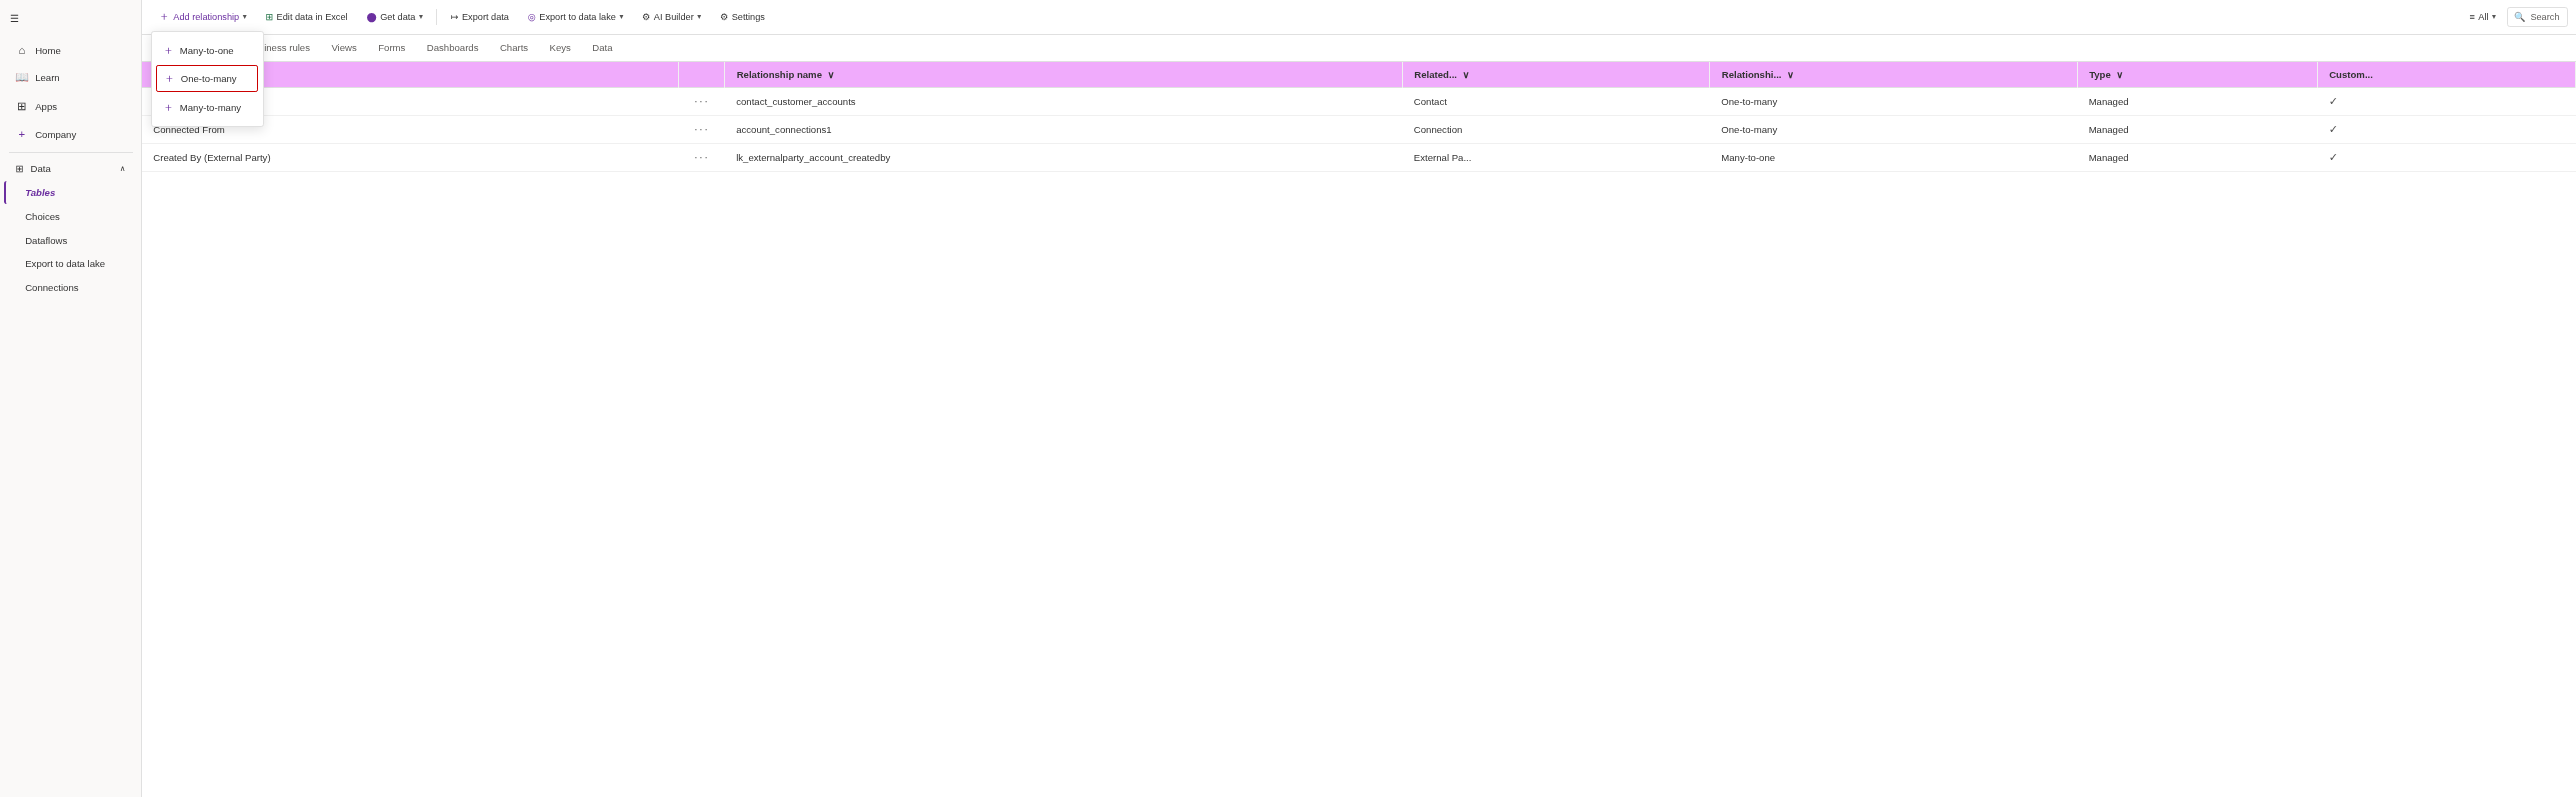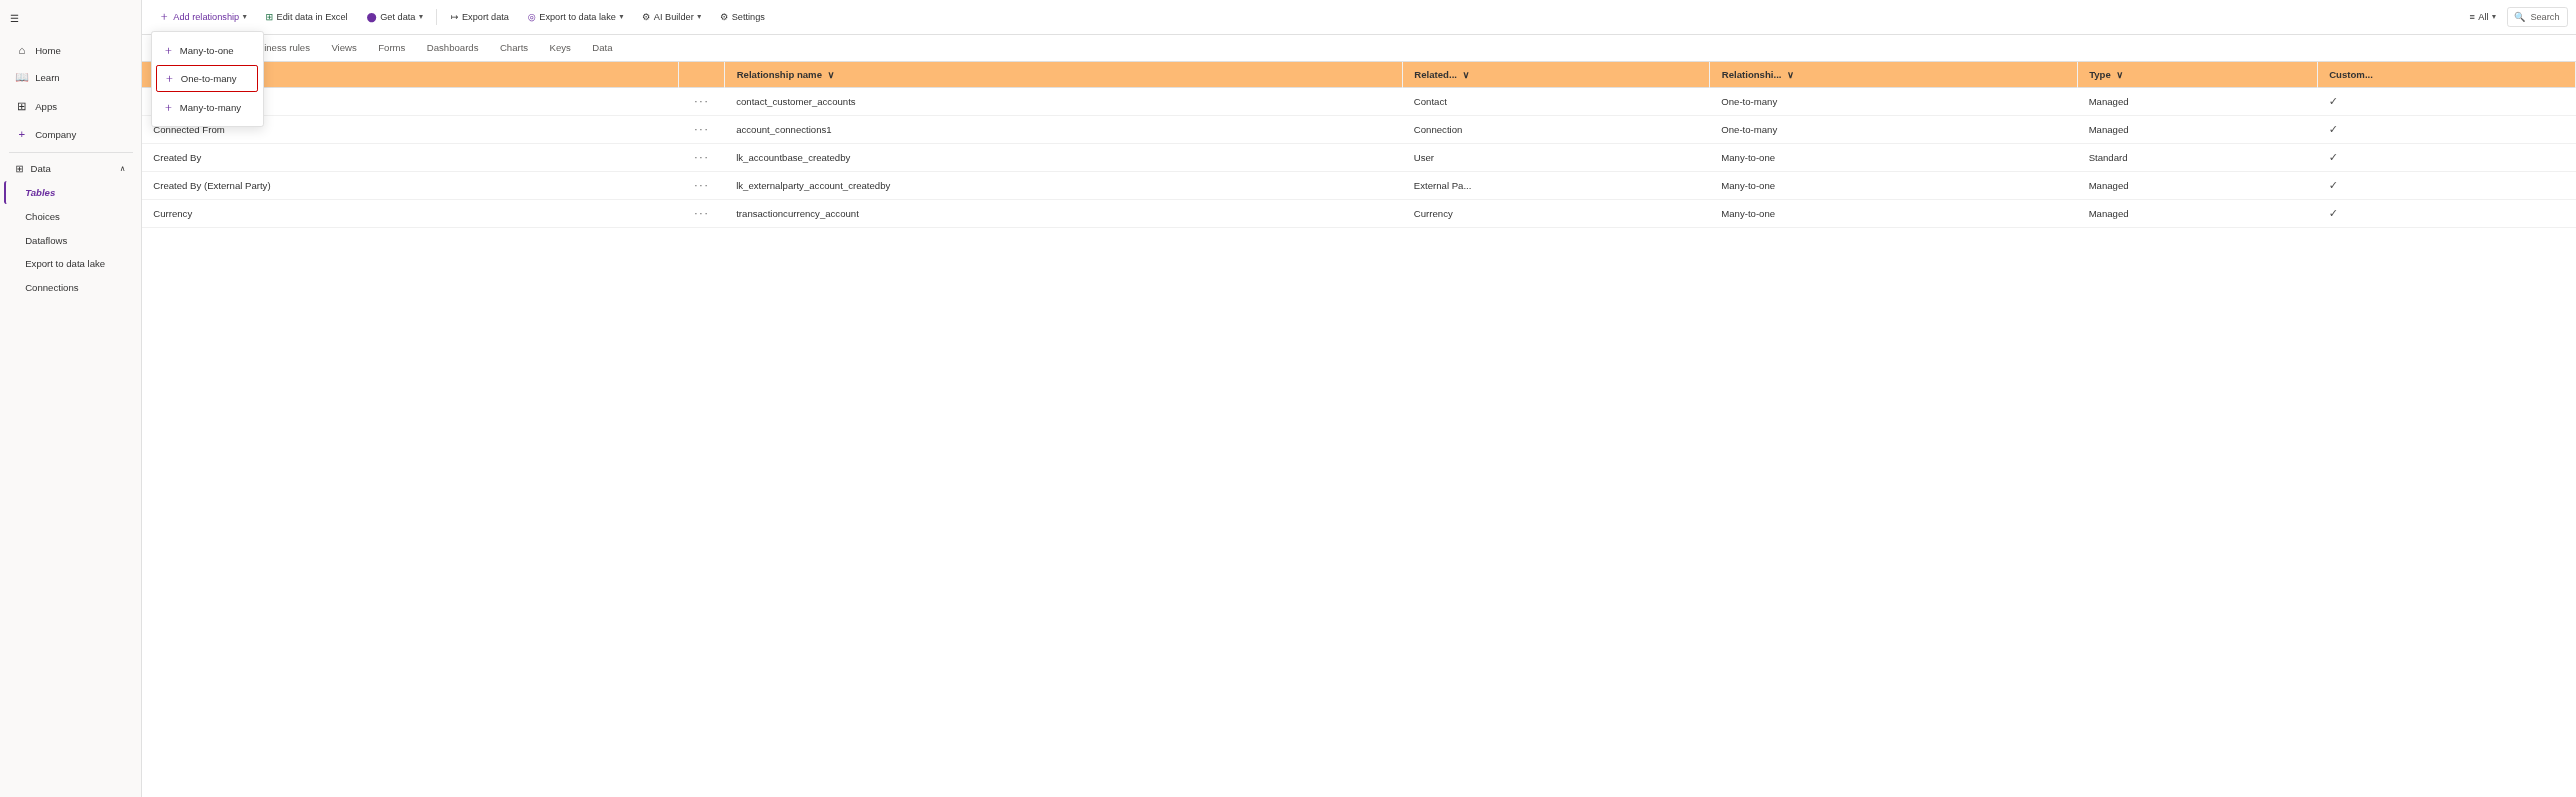--- a/index.html
+++ b/index.html
@@ -165,21 +165,21 @@
       flex: 1;
       overflow: auto;
       padding: 0;
     }
     table {
       width: 100%;
       border-collapse: collapse;
       font-size: 9.6px;
     }
     thead tr {
-      background: #fdba74;
+      background: #f0abfc;
       border-bottom: 0.7px solid #e0e0e0;
     }
     th {
       text-align: left;
       padding: 7px 11.3px;
       font-weight: 600;
       color: #333;
       border-right: 0.7px solid #f0f0f0;
       white-space: nowrap;
     }
@@ -396,44 +396,26 @@
           <tr>
     <td>Connected From</td>
     <td><span class="ellipsis-btn">···</span></td>
     <td>account_connections1</td>
     <td>Connection</td>
     <td>One-to-many</td>
     <td>Managed</td>
     <td><span class="check-icon">✓</span></td>
   </tr>
           <tr>
-    <td>Created By</td>
-    <td><span class="ellipsis-btn">···</span></td>
-    <td>lk_accountbase_createdby</td>
-    <td>User</td>
-    <td>Many-to-one</td>
-    <td>Standard</td>
-    <td><span class="check-icon">✓</span></td>
-  </tr>
-          <tr>
     <td>Created By (External Party)</td>
     <td><span class="ellipsis-btn">···</span></td>
     <td>lk_externalparty_account_createdby</td>
     <td>External Pa...</td>
     <td>Many-to-one</td>
     <td>Managed</td>
     <td><span class="check-icon">✓</span></td>
   </tr>
-          <tr>
-    <td>Currency</td>
-    <td><span class="ellipsis-btn">···</span></td>
-    <td>transactioncurrency_account</td>
-    <td>Currency</td>
-    <td>Many-to-one</td>
-    <td>Managed</td>
-    <td><span class="check-icon">✓</span></td>
-  </tr>
         </tbody>
     </table>
   </div>
 
 </div>
 
 
 </body></html>

